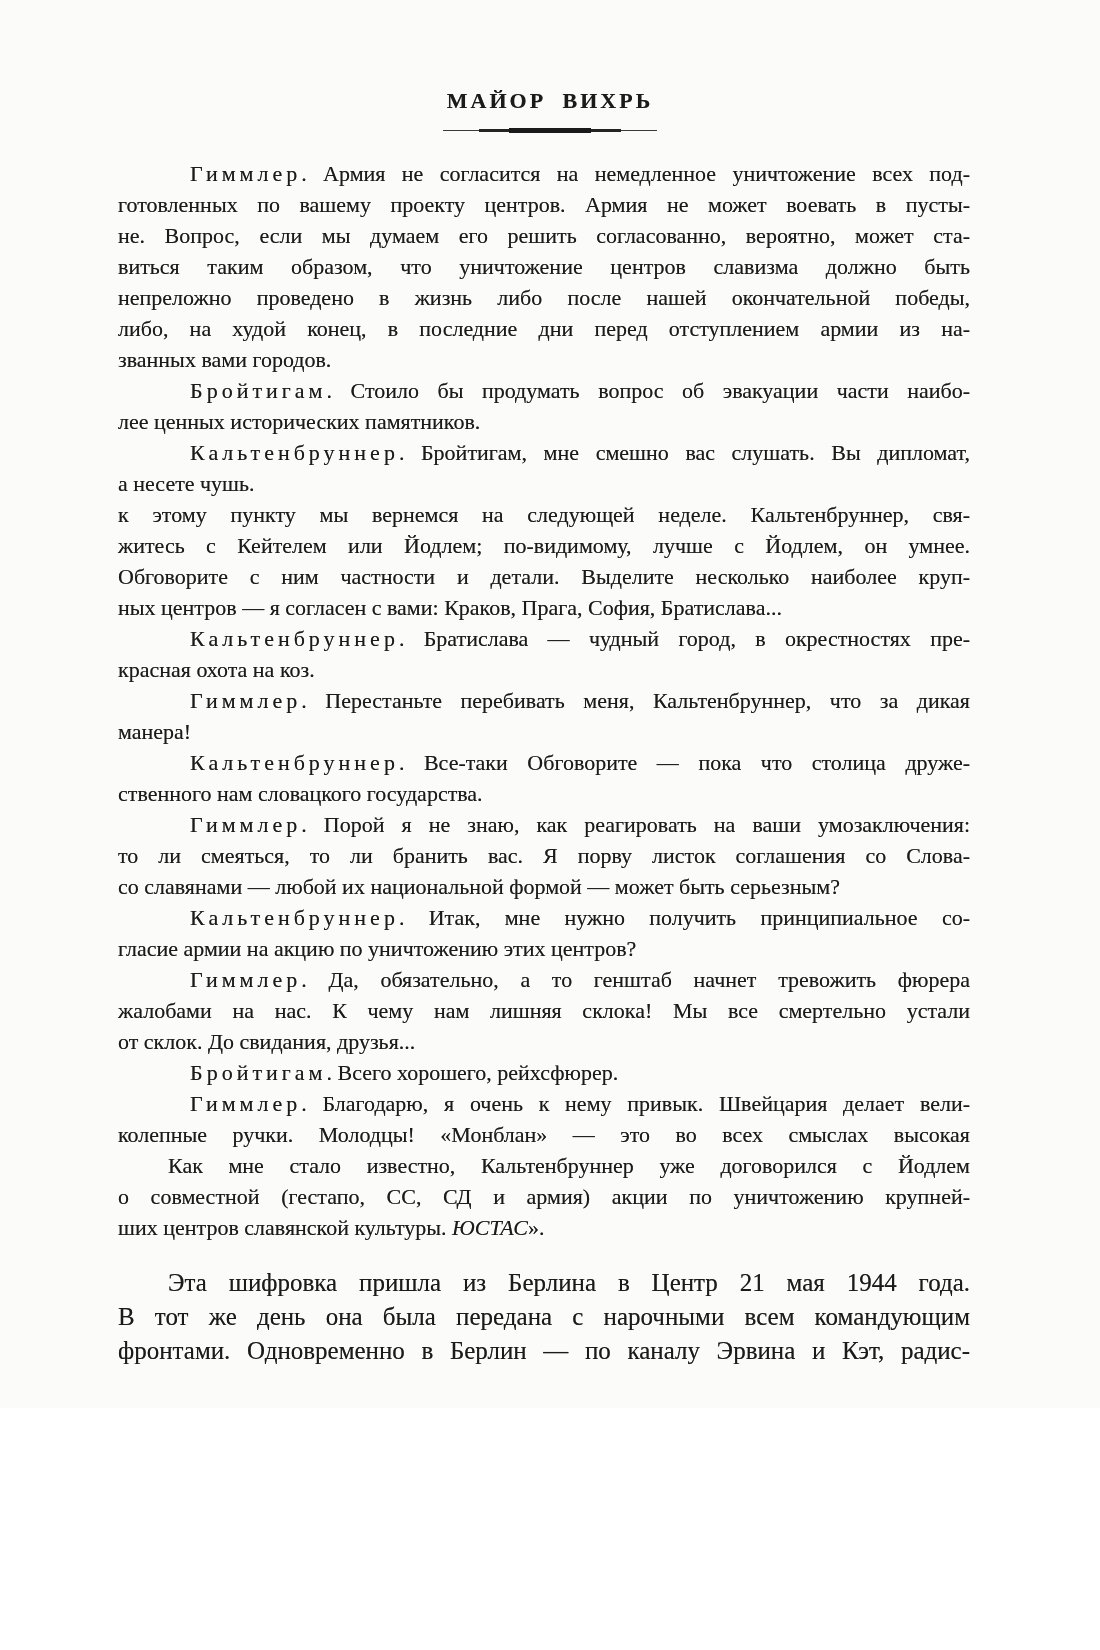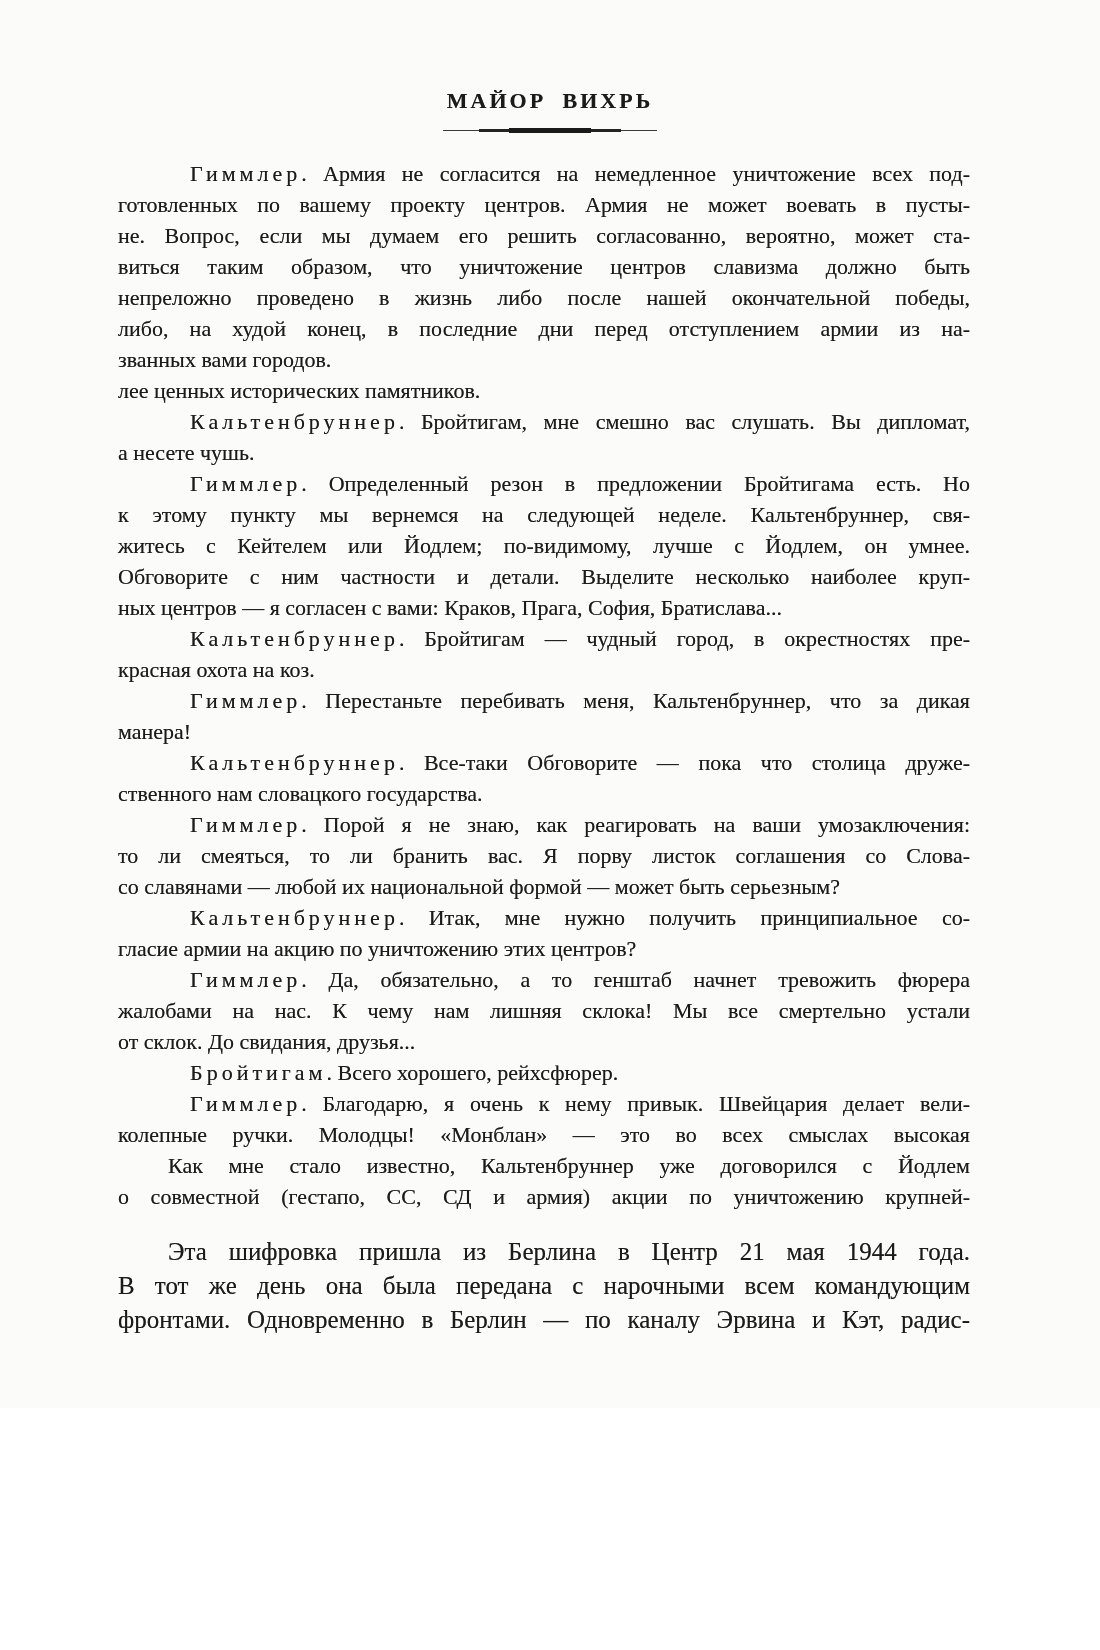--- a/index.html
+++ b/index.html
@@ -82,47 +82,48 @@
 
   <main class="textblock">
     <section class="dialogue">
         <div class="line ind"><span class="sp">Гиммлер</span><span>. Армия не согласится на немедленное уничтожение всех под-</span></div>
         <div class="line"><span>готовленных по вашему проекту центров. Армия не может воевать в пусты-</span></div>
         <div class="line"><span>не. Вопрос, если мы думаем его решить согласованно, вероятно, может ста-</span></div>
         <div class="line"><span>виться таким образом, что уничтожение центров славизма должно быть</span></div>
         <div class="line"><span>непреложно проведено в жизнь либо после нашей окончательной победы,</span></div>
         <div class="line"><span>либо, на худой конец, в последние дни перед отступлением армии из на-</span></div>
         <div class="line end"><span>званных вами городов.</span></div>
+        <div class="line ind"><span class="sp">Бройтигам</span><span>. Стоило бы продумать вопрос об эвакуации части наибо-</span></div>
         <div class="line end"><span>лее ценных исторических памятников.</span></div>
         <div class="line ind"><span class="sp">Кальтенбруннер</span><span>. Бройтигам, мне смешно вас слушать. Вы дипломат,</span></div>
         <div class="line end"><span>а несете чушь.</span></div>
-        <div class="line ind"><span class="sp">Гиммлер</span><span>. Определенный резон в предложении Бройтигама есть. Но</span></div>
         <div class="line"><span>к этому пункту мы вернемся на следующей неделе. Кальтенбруннер, свя-</span></div>
         <div class="line"><span>житесь с Кейтелем или Йодлем; по-видимому, лучше с Йодлем, он умнее.</span></div>
         <div class="line"><span>Обговорите с ним частности и детали. Выделите несколько наиболее круп-</span></div>
         <div class="line end"><span>ных центров — я согласен с вами: Краков, Прага, София, Братислава...</span></div>
-        <div class="line ind"><span class="sp">Кальтенбруннер</span><span>. Бройтигам — чудный город, в окрестностях пре-</span></div>
+        <div class="line ind"><span class="sp">Кальтенбруннер</span><span>. Братислава — чудный город, в окрестностях пре-</span></div>
         <div class="line end"><span>красная охота на коз.</span></div>
         <div class="line ind"><span class="sp">Гиммлер</span><span>. Перестаньте перебивать меня, Кальтенбруннер, что за дикая</span></div>
         <div class="line end"><span>манера!</span></div>
         <div class="line ind"><span class="sp">Кальтенбруннер</span><span>. Все-таки Обговорите — пока что столица друже-</span></div>
         <div class="line end"><span>ственного нам словацкого государства.</span></div>
         <div class="line ind"><span class="sp">Гиммлер</span><span>. Порой я не знаю, как реагировать на ваши умозаключения:</span></div>
         <div class="line"><span>то ли смеяться, то ли бранить вас. Я порву листок соглашения со Слова-</span></div>
         <div class="line end"><span>со славянами — любой их национальной формой — может быть серьезным?</span></div>
         <div class="line ind"><span class="sp">Кальтенбруннер</span><span>. Итак, мне нужно получить принципиальное со-</span></div>
         <div class="line end"><span>гласие армии на акцию по уничтожению этих центров?</span></div>
         <div class="line ind"><span class="sp">Гиммлер</span><span>. Да, обязательно, а то генштаб начнет тревожить фюрера</span></div>
         <div class="line"><span>жалобами на нас. К чему нам лишняя склока! Мы все смертельно устали</span></div>
         <div class="line end"><span>от склок. До свидания, друзья...</span></div>
         <div class="line ind end"><span class="sp">Бройтигам</span><span>. Всего хорошего, рейхсфюрер.</span></div>
         <div class="line ind"><span class="sp">Гиммлер</span><span>. Благодарю, я очень к нему привык. Швейцария делает вели-</span></div>
         <div class="line"><span>колепные ручки. Молодцы! «Монблан» — это во всех смыслах высокая</span></div>
         <div class="line ind"><span>Как мне стало известно, Кальтенбруннер уже договорился с Йодлем</span></div>
         <div class="line"><span>о совместной (гестапо, СС, СД и армия) акции по уничтожению крупней-</span></div>
+        <div class="line end"><span>ших центров славянской культуры. </span><span class="it">ЮСТАС</span><span>».</span></div>
       </section>
     <section class="narrative">
         <div class="line ind"><span>Эта шифровка пришла из Берлина в Центр 21 мая 1944 года.</span></div>
         <div class="line"><span>В тот же день она была передана с нарочными всем командующим</span></div>
         <div class="line"><span>фронтами. Одновременно в Берлин — по каналу Эрвина и Кэт, радис-</span></div>
       </section>
   </main>
 
   <footer class="pagenum">[ 9 ]</footer>
 

